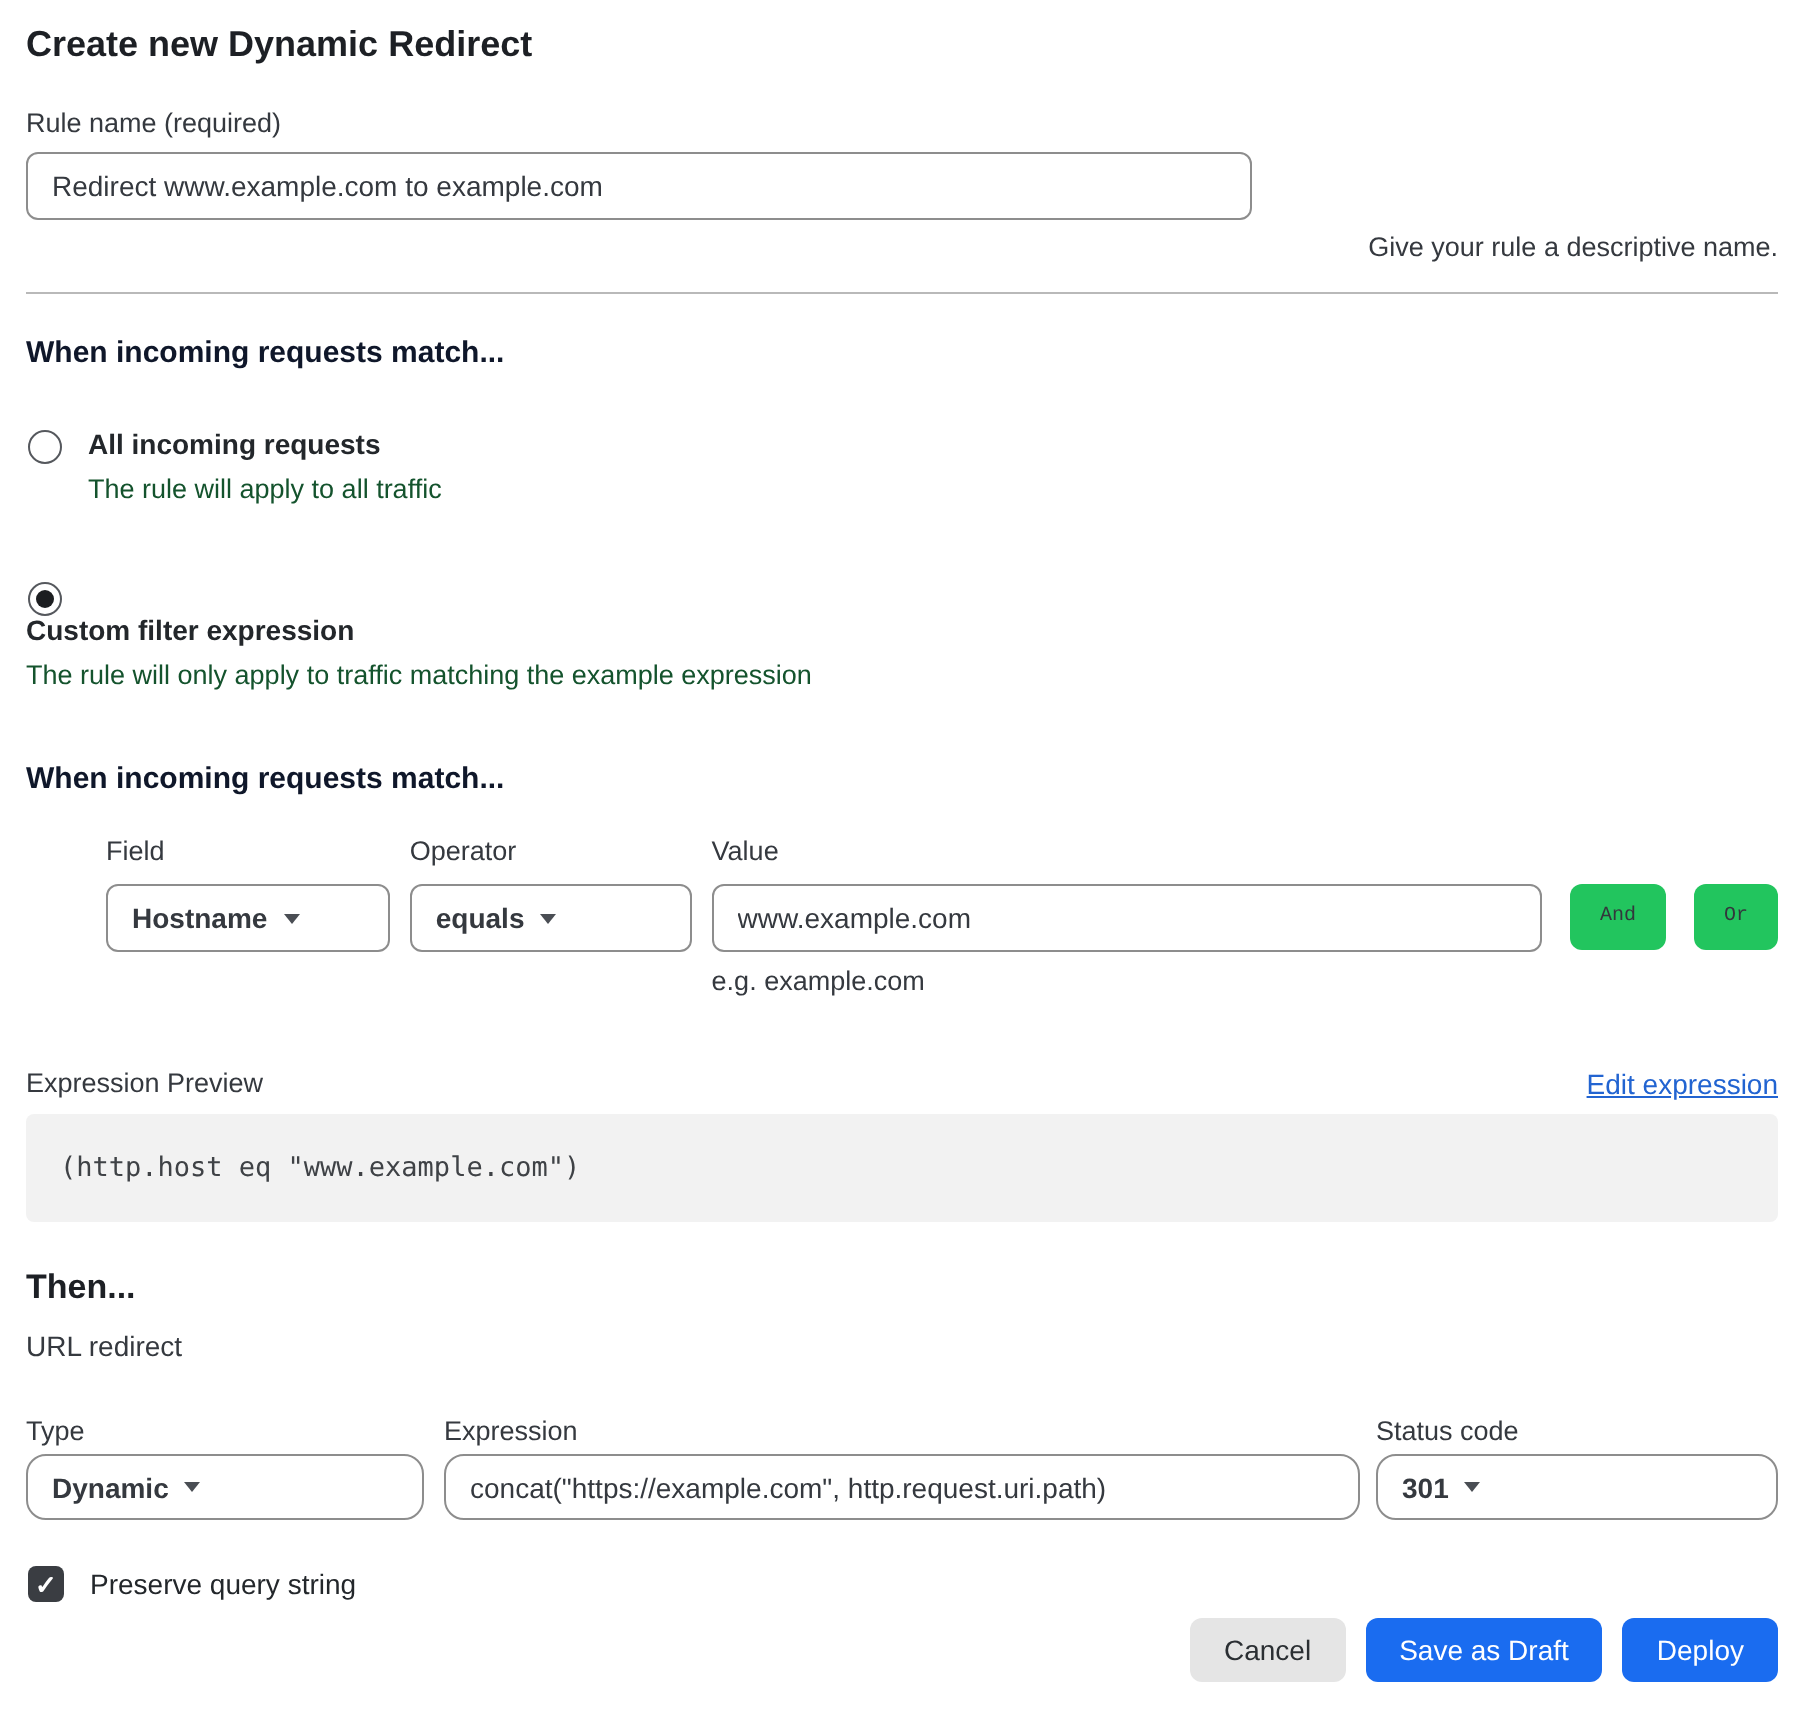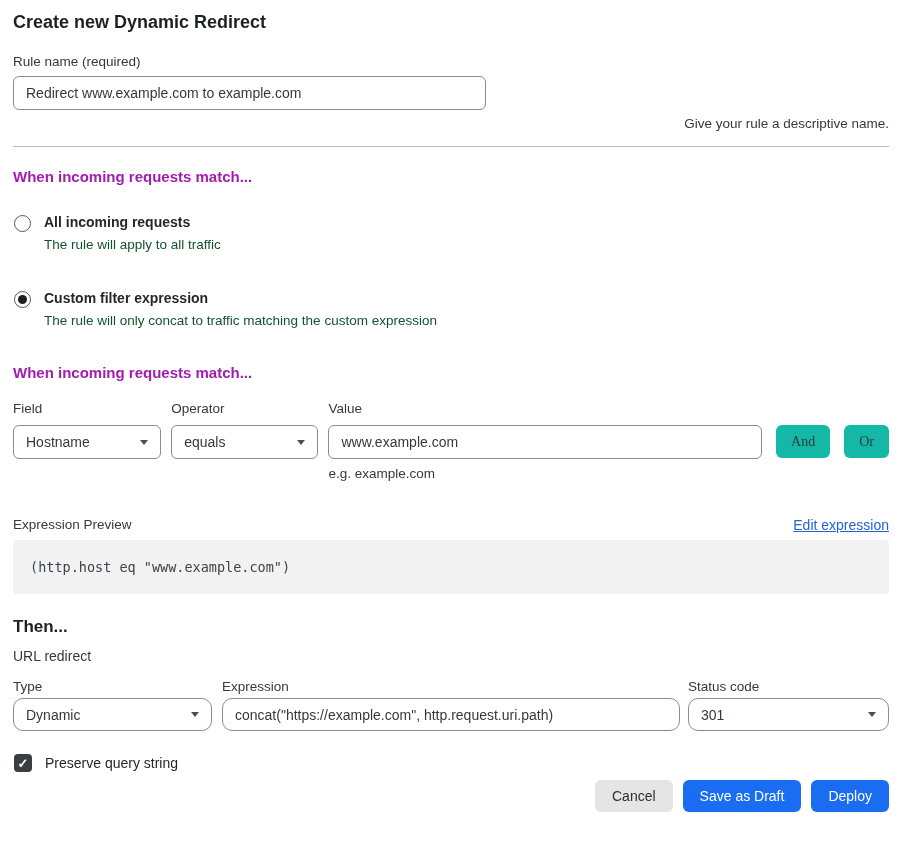--- a/index.html
+++ b/index.html
@@ -25,21 +25,21 @@
   }
   .h2 {
     font-size: 17px;
     font-weight: 700;
     color: #1d2025;
     line-height: 21px;
   }
   .h3 {
     font-size: 15px;
     font-weight: 700;
-    color: #a21caf;
+    color: #0f172a;
     line-height: 18px;
   }
   .field-label {
     font-size: 13.5px;
     color: #35393f;
     line-height: 17px;
   }
   .help-text {
     font-size: 13.5px;
     color: #35393f;
@@ -61,47 +61,47 @@
   .select {
     height: 34px;
     border: 1px solid #8d8d8d;
     border-radius: 6px;
     padding: 0 12px;
     font-size: 14px;
     color: #35393f;
     background: #ffffff;
     display: flex;
     align-items: center;
-    justify-content: space-between;
-    cursor: pointer;
+    cursor: pointer;
+    font-weight: bold;
   }
   .caret {
     width: 0; height: 0;
     border-left: 4.5px solid transparent;
     border-right: 4.5px solid transparent;
     border-top: 5.5px solid #4a4e54;
     margin-left: 8px;
     flex: none;
   }
   
   .rule-name-block { margin-top: 20px; }
-  .rule-name-block .text-input { width: 473px; margin-top: 6px; }
+  .rule-name-block .text-input { width: 613px; margin-top: 6px; }
   .rule-name-block .help-text { margin-top: 5px; text-align: right; }
 
   .divider {
     border: none;
     border-top: 1px solid #b9b9b9;
     margin-top: 14px;
   }
 
   .if-heading { margin-top: 26px; }
   .match-heading-1 { margin-top: 21px; }
 
   .radio-row { display: flex; margin-top: 28px; }
-  .radio-row + .radio-row { margin-top: 37px; }
+  .radio-row + .radio-row { margin-top: 37px; flex-direction: column; }
   .radio-circle {
     width: 17px; height: 17px;
     border: 1.5px solid #55585d;
     border-radius: 50%;
     margin: 0 13px 0 1px;
     flex: none;
     position: relative;
     top: 1px;
     background: #fff;
     cursor: pointer;
@@ -113,35 +113,35 @@
     width: 9px; height: 9px;
     margin: -4.5px 0 0 -4.5px;
     border-radius: 50%;
     background: #1c1e21;
   }
   .radio-title { font-size: 14px; font-weight: 700; color: #23272b; line-height: 17px; }
   .radio-desc { font-size: 13.5px; color: #14532d; line-height: 17px; margin-top: 5px; }
 
   .match-heading-2 { margin-top: 35px; }
 
-  .filter-row { display: flex; margin-top: 18px; }
+  .filter-row { display: flex; margin-top: 18px; margin-left: 40px; }
   .filter-col-field { width: 149px; margin-right: 10px; }
   .filter-col-operator { width: 148px; margin-right: 10px; }
   .filter-col-value { width: 436px; }
   .filter-col .select, .filter-col .text-input { margin-top: 8px; }
   .filter-col .help-text { margin-top: 6px; }
   .connector-buttons { display: flex; align-items: flex-start; margin-left: 14px; padding-top: 25px; }
   .chip-button {
     height: 33px;
     border: none;
     border-radius: 6px;
-    background: #14b8a6;
+    background: #22c55e;
     color: #33373c;
-    font-family: Liberation Serif, serif;
-    font-size: 14px;
+    font-family: Liberation Mono, monospace;
+    font-size: 10px;
     padding: 0 15px;
     cursor: pointer;
   }
   .chip-button + .chip-button { margin-left: 14px; }
 
   .preview-header {
     margin-top: 34px;
     display: flex;
     justify-content: space-between;
     align-items: center;
@@ -162,21 +162,21 @@
     font-family: "DejaVu Sans Mono", "Liberation Mono", monospace;
     font-size: 13.5px;
     color: #3f4246;
     line-height: 18px;
     white-space: pre;
   }
 
   .then-heading { margin-top: 22px; }
   .url-redirect { margin-top: 11px; font-size: 14px; color: #35393f; }
 
-  .then-row { display: flex; margin-top: 14px; }
+  .then-row { display: flex; margin-top: 26px; }
   .then-col-type { width: 199px; margin-right: 10px; }
   .then-col-expression { width: 458px; margin-right: 8px; }
   .then-col-status { width: 201px; }
   .then-row .select, .then-row .text-input { margin-top: 3px; height: 33px; border-radius: 10px; }
 
   .checkbox-row { display: flex; align-items: center; margin-top: 23px; }
   .checkbox-box {
     width: 18px; height: 18px;
     border-radius: 4px;
     background: #3a3d42;
@@ -237,21 +237,21 @@
     <div>
       <div class="radio-title">All incoming requests</div>
       <div class="radio-desc">The rule will apply to all traffic</div>
     </div>
   </div>
 
   <div class="radio-row">
     <span class="radio-circle checked"></span>
     <div>
       <div class="radio-title">Custom filter expression</div>
-      <div class="radio-desc">The rule will only concat to traffic matching the custom expression</div>
+      <div class="radio-desc">The rule will only apply to traffic matching the example expression</div>
     </div>
   </div>
 
   <div class="h3 match-heading-2">When incoming requests match...</div>
 
   <div class="filter-row">
     <div class="filter-col filter-col-field">
       <div class="field-label">Field</div>
       <div class="select">
         <span>Hostname</span>

